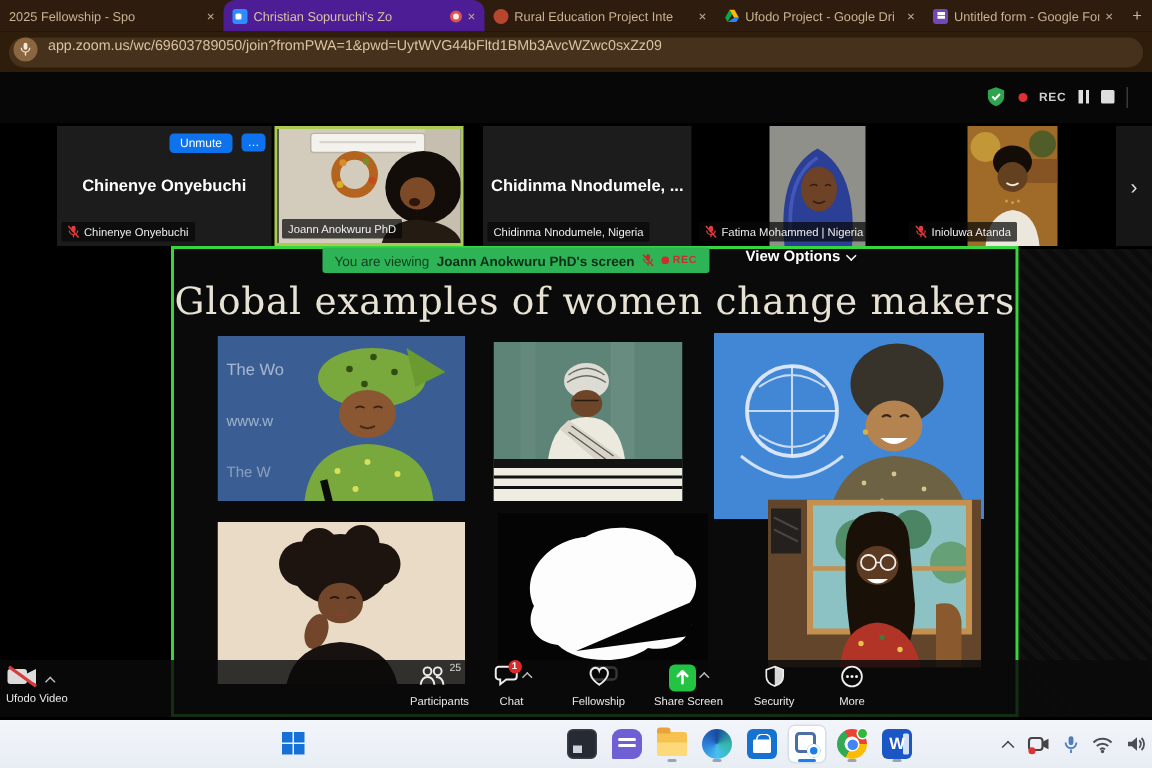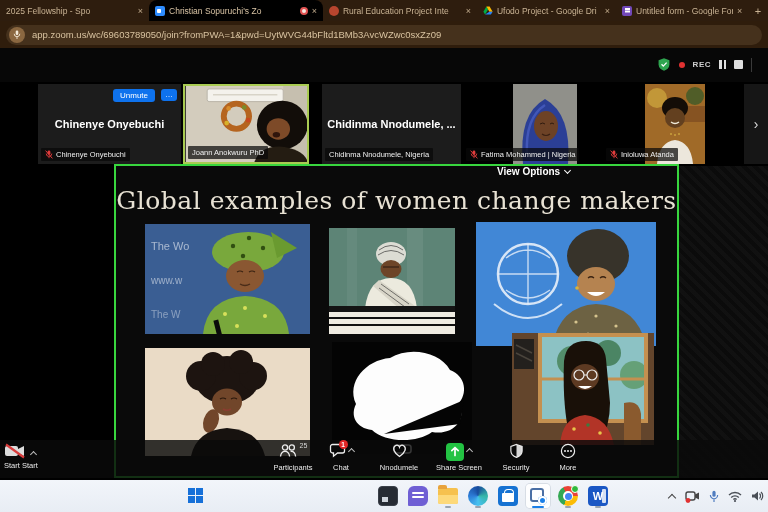--- a/index.html
+++ b/index.html
@@ -5,36 +5,36 @@
   * { margin:0; padding:0; box-sizing:border-box; }
   html,body { width:768px; height:512px; overflow:hidden; background:#000;
               font-family:"Liberation Sans", sans-serif; }
   .screen { position:relative; width:768px; height:512px; background:#000; overflow:hidden; }
 
   
   .tabbar { position:absolute; left:0; top:0; width:768px; height:21px; background:#2e1d0e;
             display:flex; align-items:stretch; }
   .tab { display:flex; align-items:center; gap:4px; padding:0 6px; font-size:8.5px; color:#c9b394;
          overflow:hidden; white-space:nowrap; }
-  .tab.active { background:#000000; border-radius:8px 8px 0 0; color:#d8c3a4;justify-content:flex-end; }
+  .tab.active { background:#4c1d95; border-radius:8px 8px 0 0; color:#d8c3a4;justify-content:flex-end; }
   .tab .lbl { overflow:hidden; flex:1; }
   .tab .x { color:#bfa98b; font-size:9px; flex:none; }
   .fav { width:10px; height:10px; flex:none; border-radius:2px; display:inline-block; position:relative; }
   .fav-zoom { background:#2d8cff; }
   .fav-zoom::after { content:""; position:absolute; left:2px; top:3px; width:4px; height:4px; background:#fff; border-radius:1px; }
   .fav-red { background:#b8452e; border-radius:50%; }
   .fav-forms { background:#7248b9; }
   .fav-forms::after { content:""; position:absolute; left:2.5px; top:2.5px; width:5px; height:1.5px; background:#fff; box-shadow:0 2.5px 0 #fff; }
   .rec-badge { width:8px; height:8px; border:2px solid #e05252; border-radius:50%; background:#f7e9e2; flex:none; }
   .newtab { display:flex; align-items:center; justify-content:center; width:20px; color:#c9b394; font-size:11px; }
 
   
   .urlrow { position:absolute; left:0; top:21px; width:768px; height:27px; background:#2f1d0c;
             display:flex; align-items:center; padding:0 6px; }
-  .url-pill { flex:1; height:20px; background:#45311c; border-radius:10px; display:flex; align-items:center;
+  .url-pill { flex:1; height:20px; background:#45311c; border-radius:10px; display:flex; align-items:flex-start;
               gap:7px; padding:0 3px; }
   .mic-perm { width:16px; height:16px; border-radius:50%; background:#8a6740; display:flex;
               align-items:center; justify-content:center; flex:none; }
   .url-text { color:#d9c3a0; font-size:9.5px; white-space:nowrap; overflow:hidden; }
 
   
   .recstrip { position:absolute; left:0; top:48px; width:768px; height:34px; background:#070707; }
   .rec-controls { position:absolute; right:16px; top:9px; display:flex; align-items:center; gap:8px; }
   .red-dot { width:6px; height:6px; border-radius:50%; background:#e03131; }
   .rec-txt { font-size:8px; color:#cfcfcf; letter-spacing:.5px; font-weight:bold; }
@@ -439,37 +439,51 @@
         <line x1="72" y1="42" x2="75" y2="42" stroke="#f0f0f0" stroke-width="1"></line>
         <path d="M66 53 q7 6 14 0" fill="#fff"></path>
         <path d="M48 112 Q50 84 73 82 Q96 84 102 112 Z" fill="#b23427"></path>
         <circle cx="62" cy="96" r="1.8" fill="#e8c34a"></circle>
           <circle cx="76" cy="92" r="1.8" fill="#3f7a3f"></circle>
         <circle cx="88" cy="100" r="1.8" fill="#e8c34a"></circle>
       </svg>
     </div>
   </div>
 
+  <div class="banner">
+    <span>You are viewing</span>
+    <span class="who">Joann Anokwuru PhD's screen</span>
+    <svg width="8" height="9" viewBox="0 0 8 9">
+        <rect x="2.6" y="0.5" width="2.8" height="4.3" rx="1.4" fill="#c22b2b"></rect>
+        <path d="M1.2 3.6 a2.8 2.8 0 0 0 5.6 0" stroke="#c22b2b" fill="none" stroke-width="0.9"></path>
+        <line x1="4" y1="6.4" x2="4" y2="8.2" stroke="#c22b2b" stroke-width="0.9"></line>
+        <line x1="0.6" y1="0.6" x2="7.4" y2="8.4" stroke="#c22b2b" stroke-width="1"></line>
+      </svg>
+    <span class="brec">
+      <span class="red-dot"></span>
+      <span>REC</span>
+    </span>
+  </div>
   <div class="view-options">
     <span>View Options</span>
     <span class="chev-down"></span>
   </div>
 
   <div class="ztoolbar">
 
     <div class="startvideo">
       <span class="sv-row">
         <svg width="22" height="16" viewBox="0 0 22 16">
           <rect x="1" y="3" width="13" height="10" rx="2" fill="#dcdcdc"></rect>
           <path d="M14 6 L20 3 V13 L14 10 Z" fill="#dcdcdc"></path>
           <line x1="2" y1="1.5" x2="20" y2="14.5" stroke="#d93b3b" stroke-width="2.2"></line>
         </svg>
         <span class="chev-up"></span>
       </span>
-      <span class="tb-label">Start Start</span>
+      <span class="tb-label">Ufodo Video</span>
     </div>
 
     <div class="tb-item" style="left:266px;width:54px">
       <span class="tb-iconrow">
         <svg width="18" height="15" viewBox="0 0 18 15">
           <circle cx="6" cy="4.5" r="2.6" stroke="#ededed" stroke-width="1.3" fill="none"></circle>
           <path d="M1.5 13.5 q0.6 -5.2 4.5 -5.2 q4 0 4.6 5.2" stroke="#ededed" stroke-width="1.3" fill="none"></path>
           <circle cx="12.8" cy="4.5" r="2.6" stroke="#ededed" stroke-width="1.3" fill="none"></circle>
           <path d="M11.6 8.4 q4.4 -0.4 5 5.1" stroke="#ededed" stroke-width="1.3" fill="none"></path>
         </svg>
@@ -490,21 +504,21 @@
       </span>
       <span class="tb-label">Chat</span>
     </div>
 
     <div class="tb-item" style="left:374px;width:50px">
       <span class="tb-iconrow">
         <svg width="17" height="15" viewBox="0 0 16 15">
           <path d="M8 13.5 C2 9.5 1 5 3.5 3 C5.5 1.4 7.5 2.4 8 4 C8.5 2.4 10.5 1.4 12.5 3 C15 5 14 9.5 8 13.5 Z" stroke="#ededed" stroke-width="1.3" fill="none"></path>
         </svg>
       </span>
-      <span class="tb-label">Nnodumele</span>
+      <span class="tb-label">Fellowship</span>
     </div>
 
     <div class="tb-item" style="left:428px;width:62px">
       <span class="tb-iconrow">
         <span class="share-green">
           <svg width="12" height="12" viewBox="0 0 12 12">
             <path d="M6 1.5 v8 M6 1.5 L2.8 4.7 M6 1.5 L9.2 4.7" stroke="#fff" stroke-width="1.7" fill="none" stroke-linecap="round"></path>
           </svg>
         </span>
         <span class="chev-up"></span>

